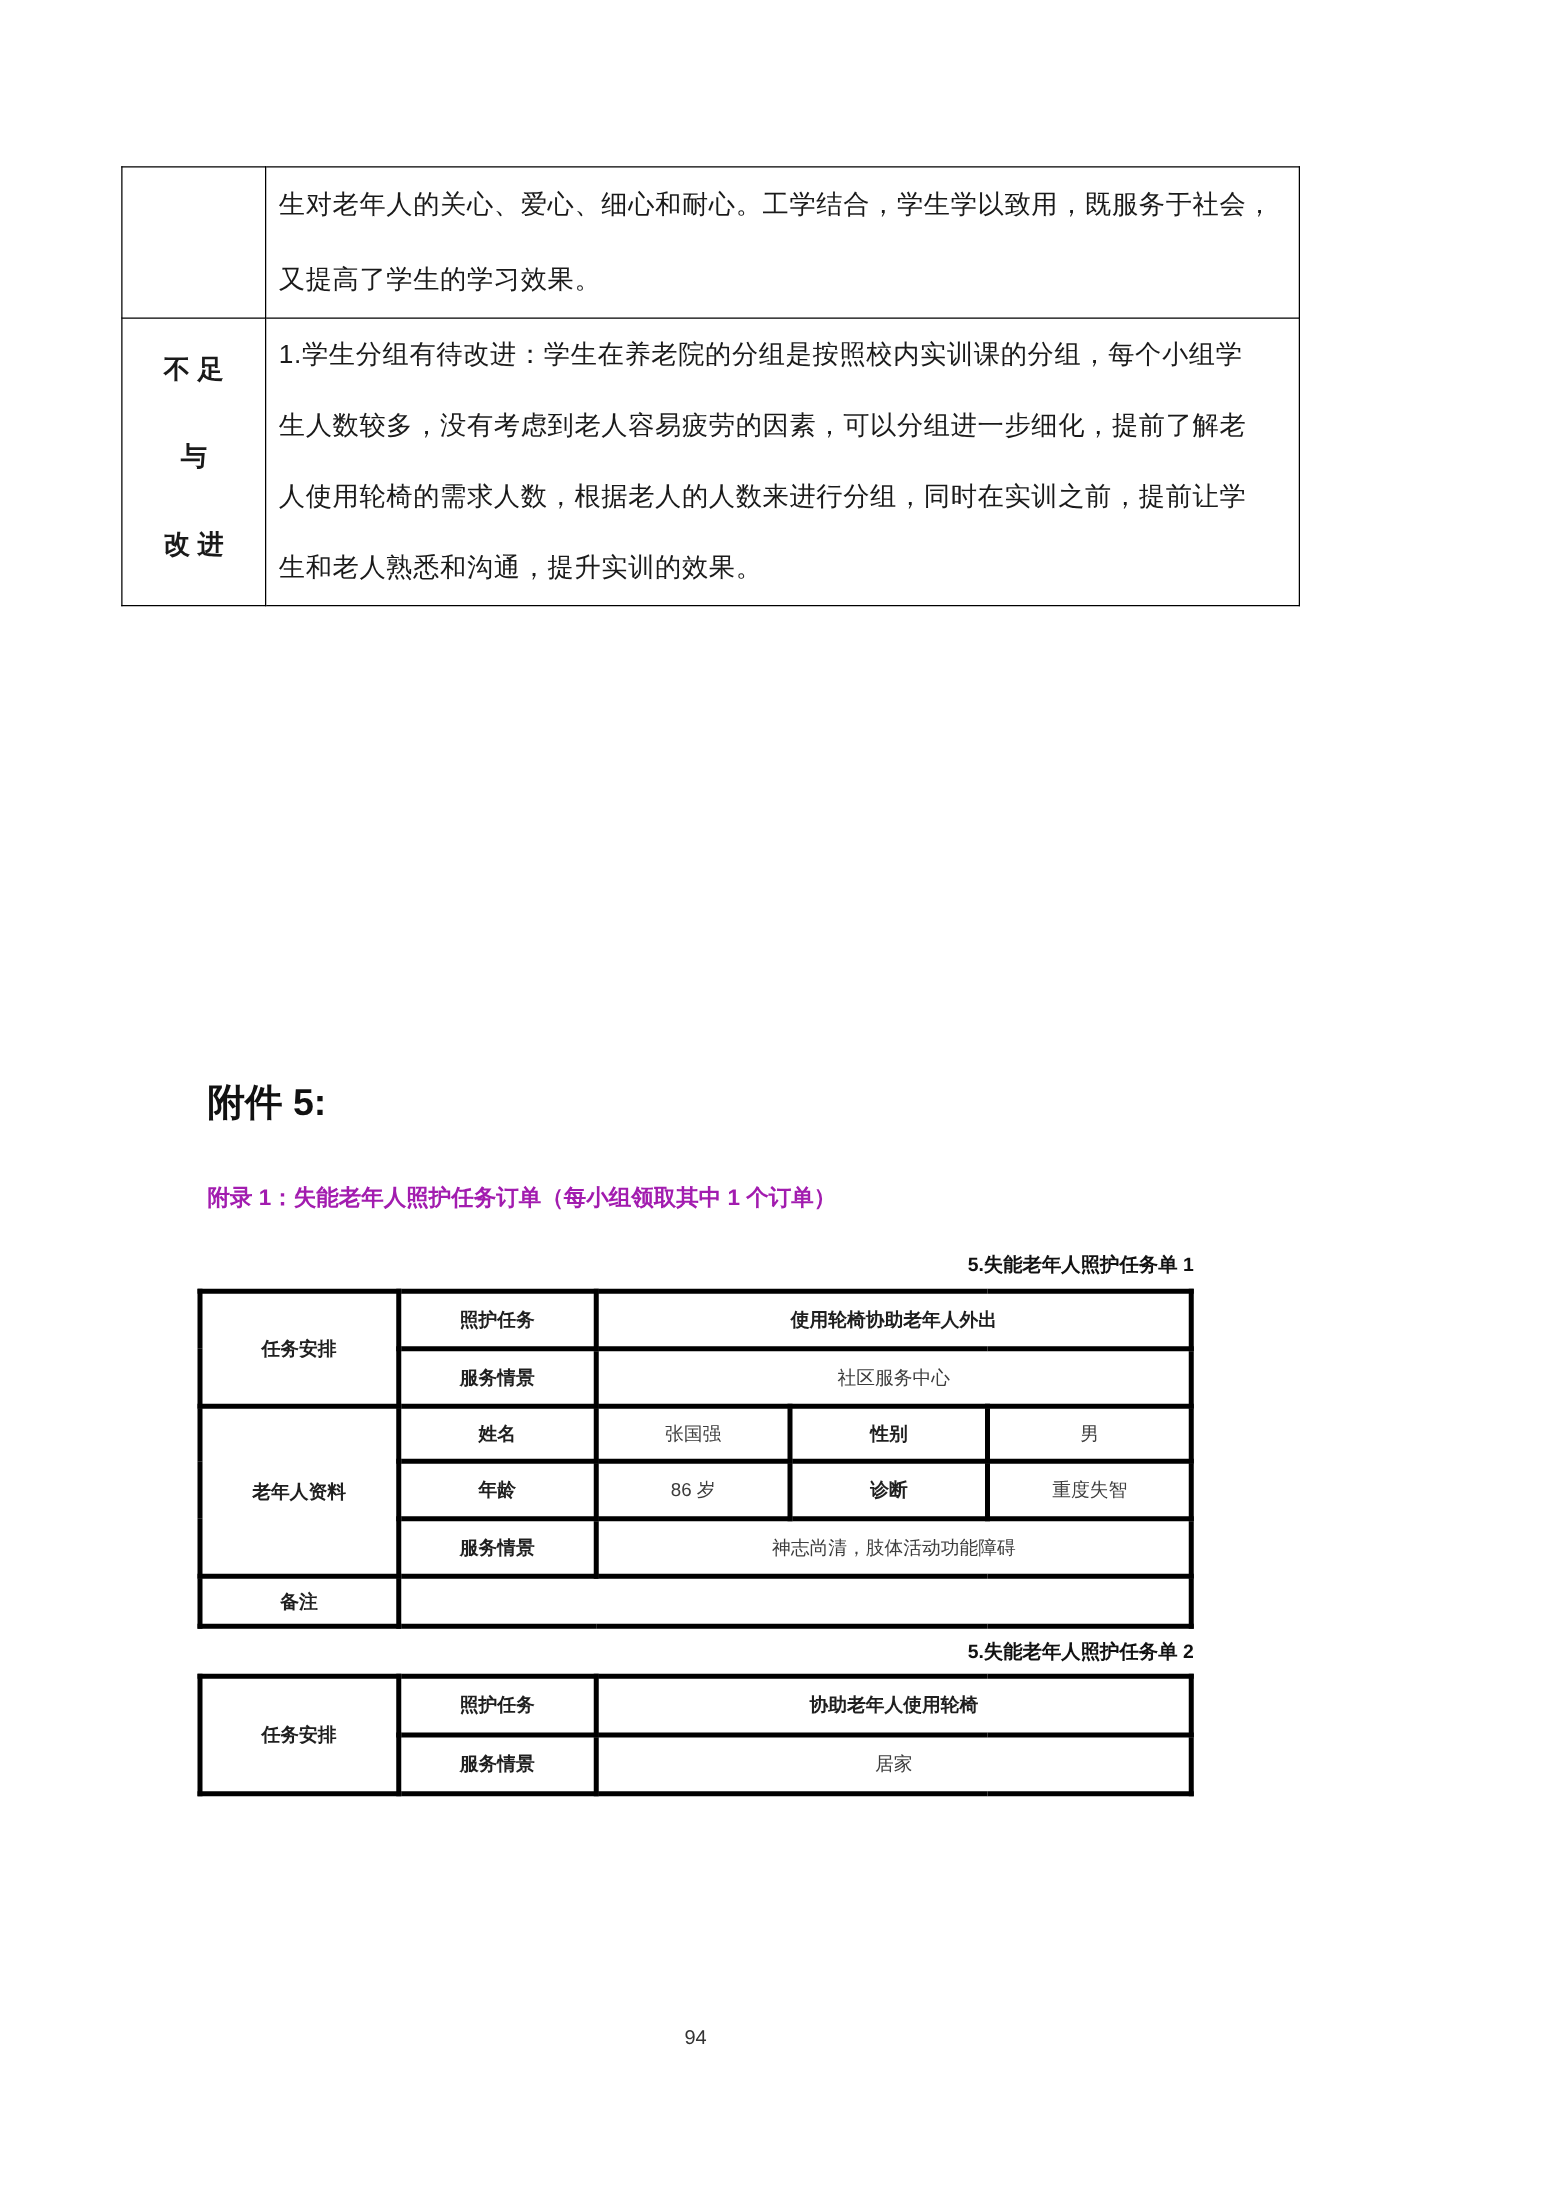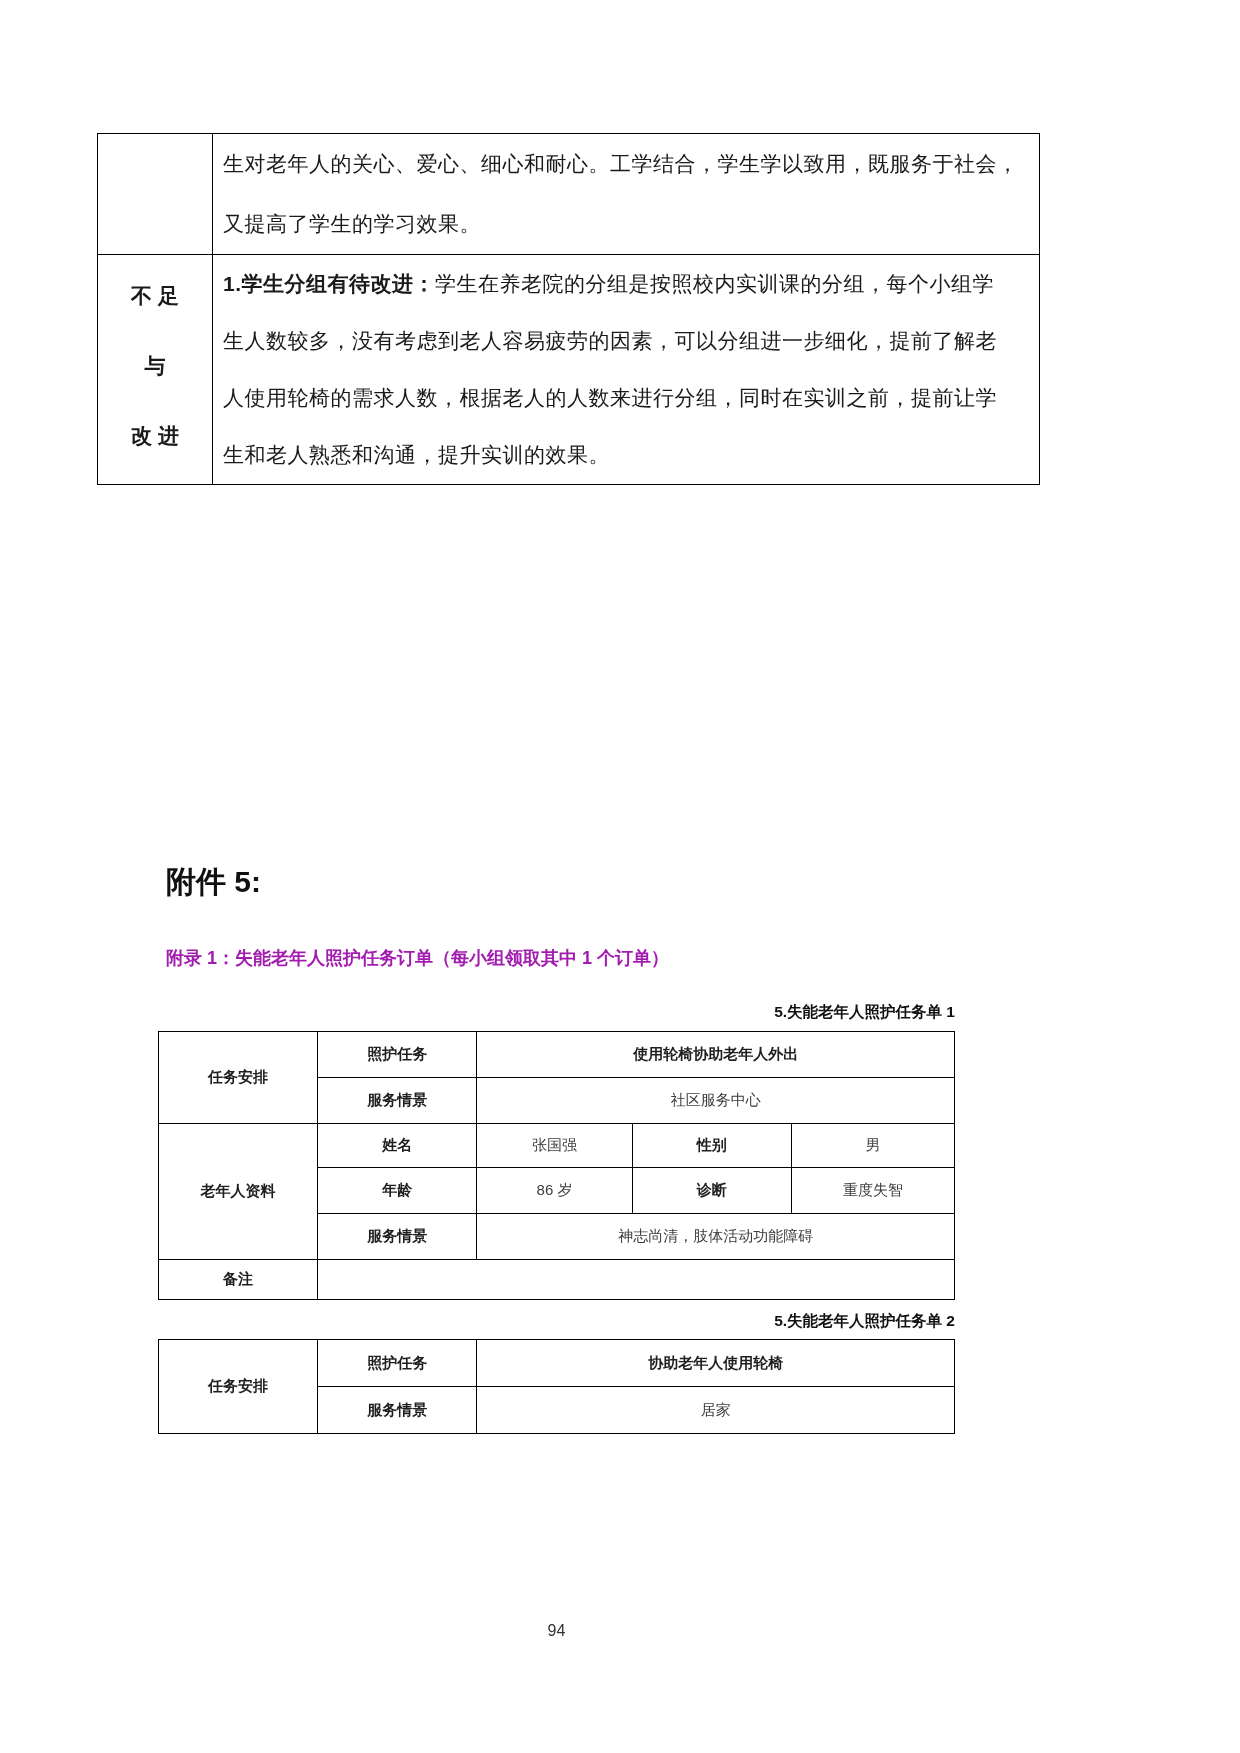--- a/index.html
+++ b/index.html
@@ -46,21 +46,21 @@
   .rt-label-pad { padding-top: 6px; }
   .rt-body {
     padding: 0 9px 0 10px;
     font-size: 21px;
     letter-spacing: 0.5px;
   }
   .rt-row1 { height: 120px; }
   .rt-row2 { height: 230px; }
   .rt-row1 .rt-line { line-height: 60px; }
   .rt-row2 .rt-line { line-height: 57px; }
-  .rt-lead { font-weight: bold; }
+  .rt-lead { font-weight: normal; }
 
   
   .attachment-heading {
     position: absolute;
     left: 166px;
     top: 862px;
     font-size: 30px;
     font-weight: bold;
     color: #111111;
   }
@@ -88,21 +88,21 @@
   .order-table {
     position: absolute;
     left: 158px;
     width: 797px;
     border-collapse: collapse;
     table-layout: fixed;
   }
   .order-table-1 { top: 1031px; }
   .order-table-2 { top: 1339px; }
   .order-table td {
-    border: 1px solid #000000;
+    border: 4px solid #000000;
     text-align: center;
     vertical-align: middle;
     font-size: 15px;
     overflow: hidden;
   }
   .ot-label { font-weight: bold; color: #1f1f1f; }
   .ot-value { font-weight: normal; color: #3d3d3d; }
   .ot-task-value { font-weight: bold; color: #1f1f1f; }
   .ot-r { height: 46px; }
   .ot-r-mid { height: 44px; }

